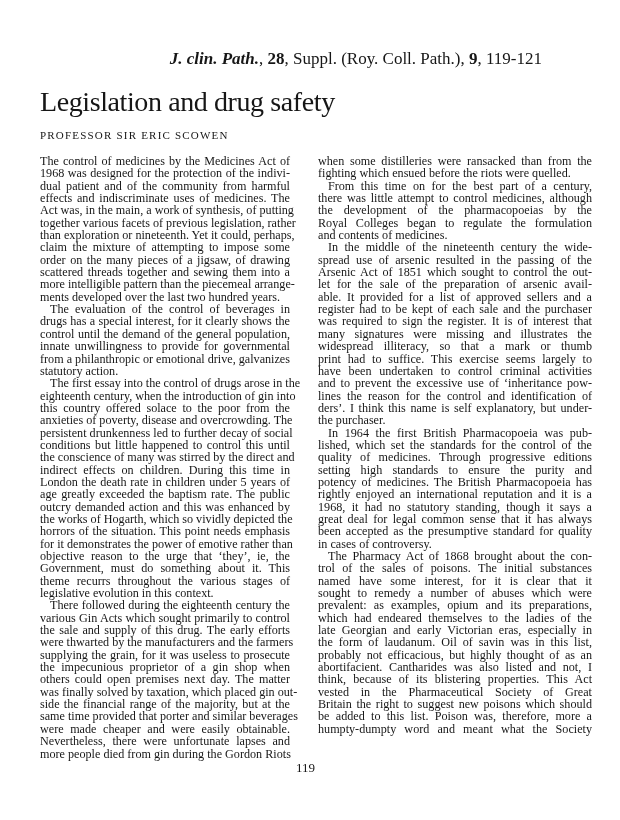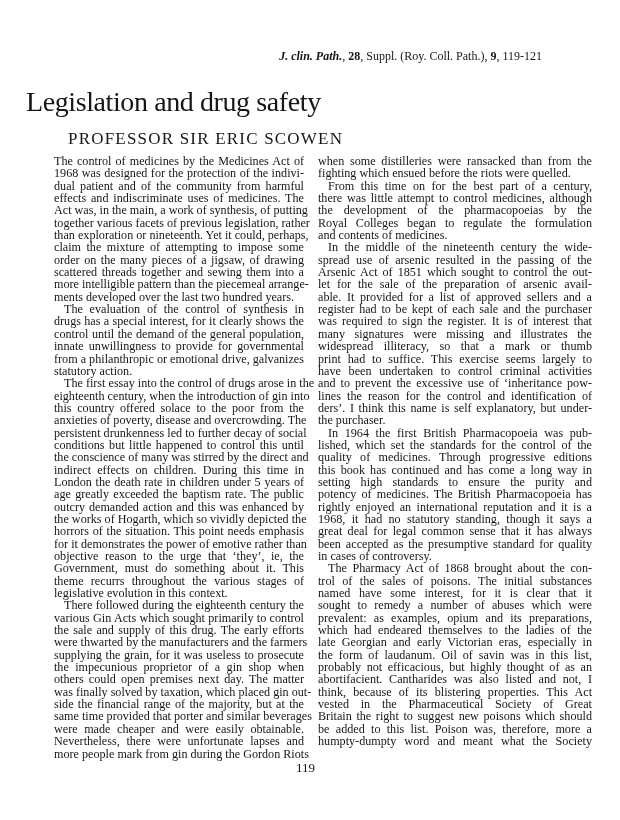--- a/index.html
+++ b/index.html
@@ -1,24 +1,24 @@
 <!DOCTYPE html>
 <html><head>
 <meta charset="utf-8">
 <style>
   html, body { margin:0; padding:0; background:#ffffff; }
   body { width:620px; height:820px; position:relative; overflow:hidden; color:#161616;
          font-family:"Liberation Serif","DejaVu Serif",serif; }
-  .header { position:absolute; top:49px; right:78px; font-size:12px; white-space:nowrap; }
+  .header { position:absolute; top:49px; right:78px; font-size:17px; white-space:nowrap; }
   .header .j { font-weight:bold; font-style:italic; }
   .header .b { font-weight:bold; }
-  .title { position:absolute; left:26px; top:86px; font-size:28px; letter-spacing:-0.4px; margin:0; font-weight:normal; white-space:nowrap; }
-  .author { position:absolute; left:40px; top:129px; font-size:17px; letter-spacing:1.2px; white-space:nowrap;margin-left:28px; }
+  .title { position:absolute; left:40px; top:86px; font-size:28px; letter-spacing:-0.4px; margin:0; font-weight:normal; white-space:nowrap; }
+  .author { position:absolute; left:40px; top:129px; font-size:11px; letter-spacing:1.2px; white-space:nowrap; }
   .col { position:absolute; top:155px; font-size:12.15px; line-height:12.35px; }
-  .col.left { left:54px; width:250px; }
+  .col.left { left:40px; width:250px; }
   .col.right { left:318px; width:274px; }
   .ln { display:block; text-align:justify; text-align-last:justify; white-space:nowrap; height:12.35px; overflow:visible; }
   .ln.last { text-align-last:left; }
   .ln.ind { text-indent:10px; }
   .pageno { position:absolute; top:760px; left:296px; font-size:13px; }
 </style>
 </head>
 <body>
 
 <div class="header"><span class="j">J. clin. Path.</span>, <span class="b">28</span>, <span>Suppl. (Roy. Coll. Path.)</span>, <span class="b">9</span>, <span>119-121</span></div>
@@ -32,21 +32,21 @@
     <span class="ln">dual patient and of the community from harmful</span>
     <span class="ln">effects and indiscriminate uses of medicines. The</span>
     <span class="ln">Act was, in the main, a work of synthesis, of putting</span>
     <span class="ln">together various facets of previous legislation, rather</span>
     <span class="ln">than exploration or nineteenth. Yet it could, perhaps,</span>
     <span class="ln">claim the mixture of attempting to impose some</span>
     <span class="ln">order on the many pieces of a jigsaw, of drawing</span>
     <span class="ln">scattered threads together and sewing them into a</span>
     <span class="ln">more intelligible pattern than the piecemeal arrange-</span>
     <span class="ln last">ments developed over the last two hundred years.</span>
-    <span class="ln ind">The evaluation of the control of synthesis in</span>
+    <span class="ln ind">The evaluation of the control of beverages in</span>
     <span class="ln">drugs has a special interest, for it clearly shows the</span>
     <span class="ln">control until the demand of the general population,</span>
     <span class="ln">innate unwillingness to provide for governmental</span>
     <span class="ln">from a philanthropic or emotional drive, galvanizes</span>
     <span class="ln last">statutory action.</span>
     <span class="ln ind">The first essay into the control of drugs arose in the</span>
     <span class="ln">eighteenth century, when the introduction of gin into</span>
     <span class="ln">this country offered solace to the poor from the</span>
     <span class="ln">anxieties of poverty, disease and overcrowding. The</span>
     <span class="ln">persistent drunkenness led to further decay of social</span>
@@ -68,21 +68,21 @@
     <span class="ln">the sale and supply of this drug. The early efforts</span>
     <span class="ln">were thwarted by the manufacturers and the farmers</span>
     <span class="ln">supplying the grain, for it was useless to prosecute</span>
     <span class="ln">the impecunious proprietor of a gin shop when</span>
     <span class="ln">others could open premises next day. The matter</span>
     <span class="ln">was finally solved by taxation, which placed gin out-</span>
     <span class="ln">side the financial range of the majority, but at the</span>
     <span class="ln">same time provided that porter and similar beverages</span>
     <span class="ln">were made cheaper and were easily obtainable.</span>
     <span class="ln">Nevertheless, there were unfortunate lapses and</span>
-    <span class="ln">more people mark from gin during the Gordon Riots</span>
+    <span class="ln">more people died from gin during the Gordon Riots</span>
   </div>
 <div class="col right" id="col-right">
     <span class="ln">when some distilleries were ransacked than from the</span>
     <span class="ln last">fighting which ensued before the riots were quelled.</span>
     <span class="ln ind">From this time on for the best part of a century,</span>
     <span class="ln">there was little attempt to control medicines, although</span>
     <span class="ln">the development of the pharmacopoeias by the</span>
     <span class="ln">Royal Colleges began to regulate the formulation</span>
     <span class="ln last">and contents of medicines.</span>
     <span class="ln ind">In the middle of the nineteenth century the wide-</span>
@@ -96,21 +96,20 @@
     <span class="ln">widespread illiteracy, so that a mark or thumb</span>
     <span class="ln">print had to suffice. This exercise seems largely to</span>
     <span class="ln">have been undertaken to control criminal activities</span>
     <span class="ln">and to prevent the excessive use of ‘inheritance pow-</span>
     <span class="ln">lines the reason for the control and identification of</span>
     <span class="ln">ders’. I think this name is self explanatory, but under-</span>
     <span class="ln last">the purchaser.</span>
     <span class="ln ind">In 1964 the first British Pharmacopoeia was pub-</span>
     <span class="ln">lished, which set the standards for the control of the</span>
     <span class="ln">quality of medicines. Through progressive editions</span>
-    <span class="ln">this book has continued and has come a long way in</span>
     <span class="ln">setting high standards to ensure the purity and</span>
     <span class="ln">potency of medicines. The British Pharmacopoeia has</span>
     <span class="ln">rightly enjoyed an international reputation and it is a</span>
     <span class="ln">1968, it had no statutory standing, though it says a</span>
     <span class="ln">great deal for legal common sense that it has always</span>
     <span class="ln">been accepted as the presumptive standard for quality</span>
     <span class="ln last">in cases of controversy.</span>
     <span class="ln ind">The Pharmacy Act of 1868 brought about the con-</span>
     <span class="ln">trol of the sales of poisons. The initial substances</span>
     <span class="ln">named have some interest, for it is clear that it</span>

